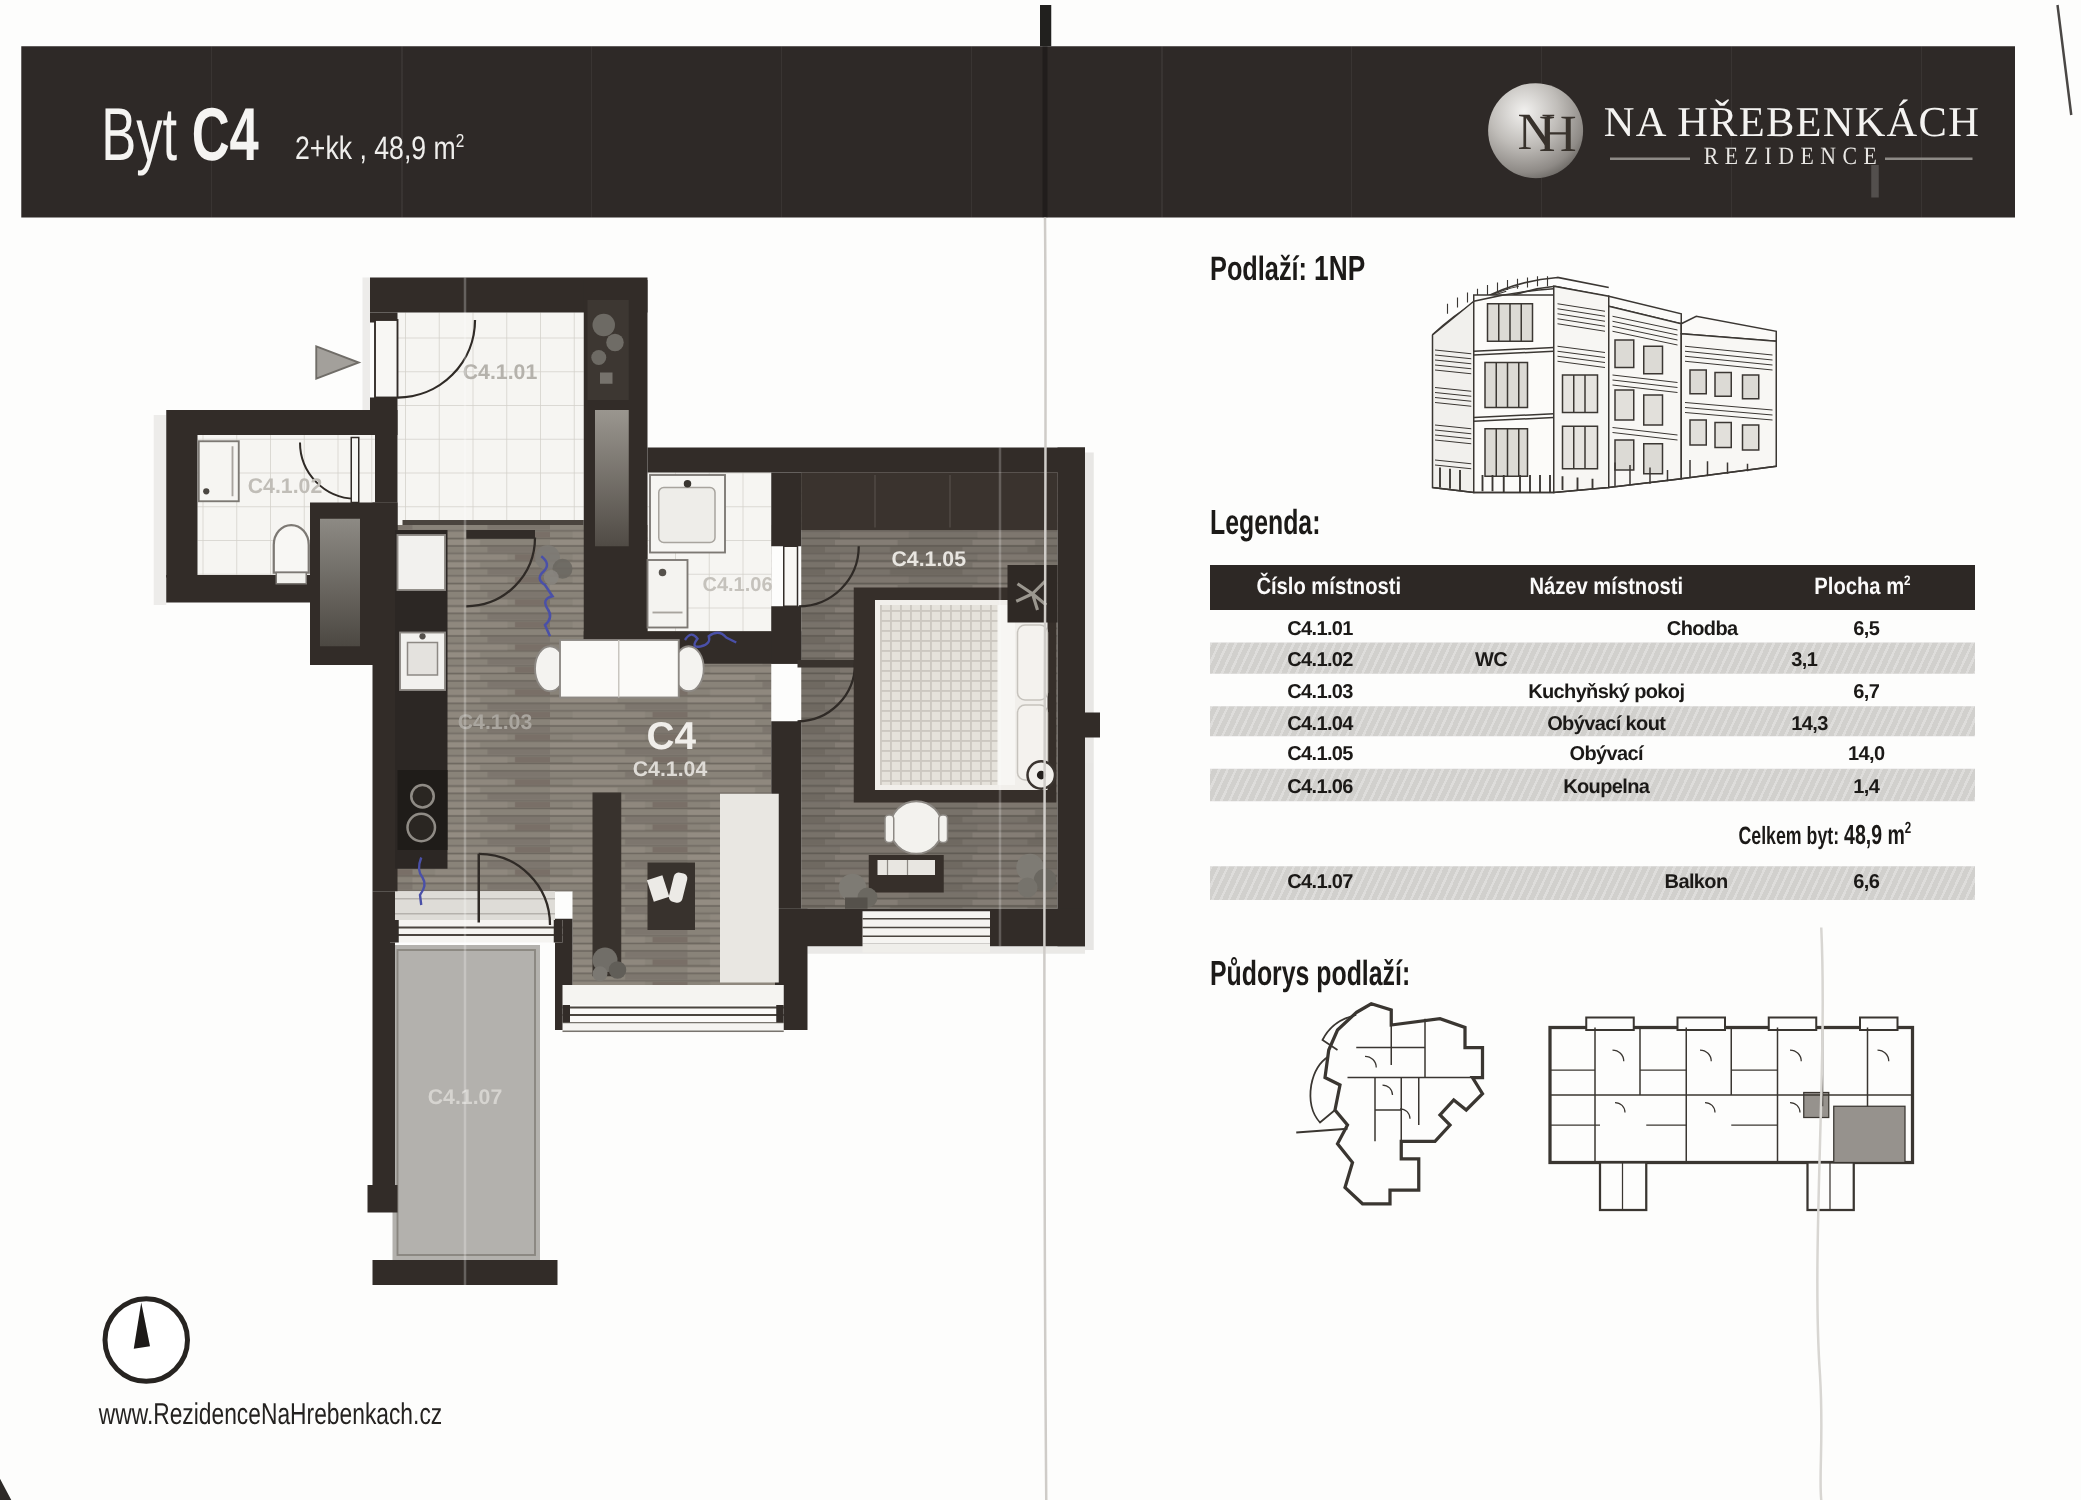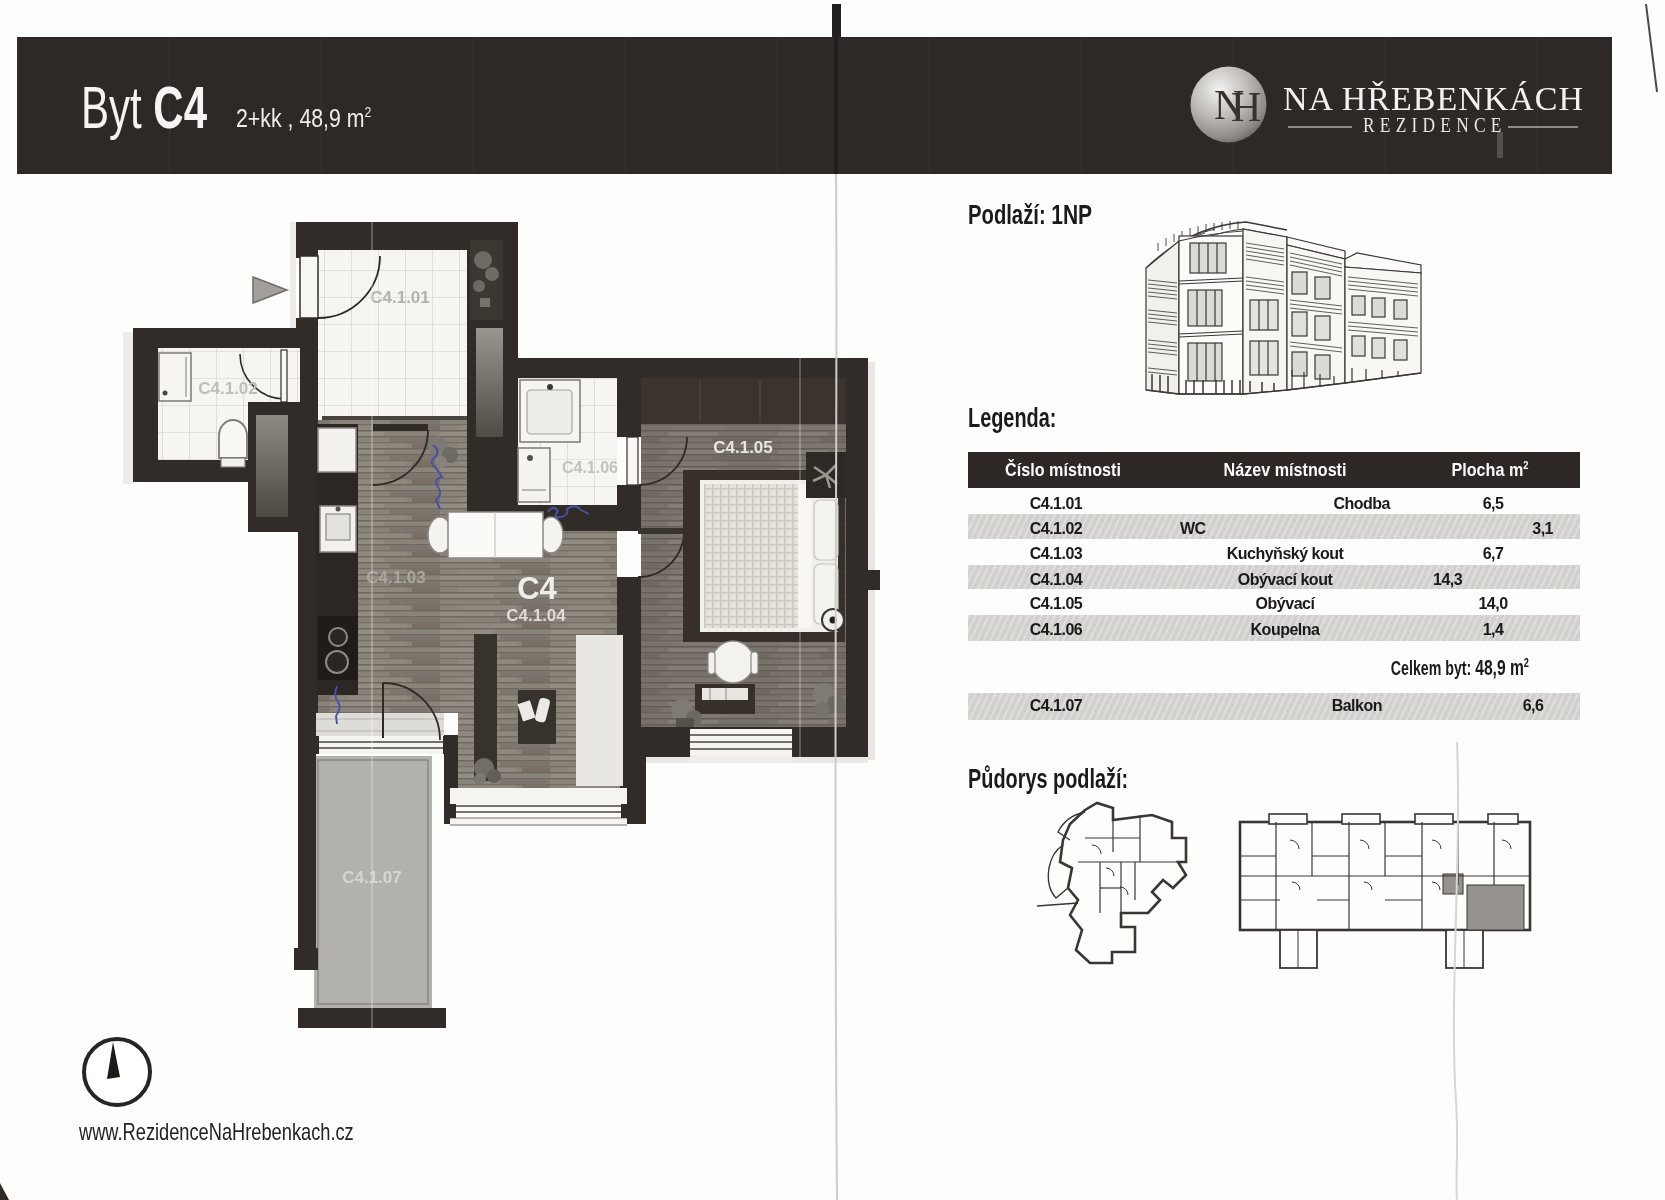--- a/index.html
+++ b/index.html
@@ -55,25 +55,25 @@
 
 <div class="abs" style="left:968px;top:495px;width:612px;font-size:16px;font-weight:bold;color:#1b1917;letter-spacing:-0.5px;">
   <div style="position:relative;height:25px;">
       <span style="position:absolute;left:28px;width:120px;text-align:center;">C4.1.01</span>
       <span style="position:absolute;left:212px;width:210px;text-align:right;">Chodba</span>
       <span style="position:absolute;left:465px;width:120px;text-align:center;">6,5</span>
     </div>
   <div style="position:relative;height:25px;">
       <span style="position:absolute;left:28px;width:120px;text-align:center;">C4.1.02</span>
       <span style="position:absolute;left:212px;width:210px;text-align:left;">WC</span>
-      <span style="position:absolute;left:465px;width:120px;text-align:right;">3,1</span>
+      <span style="position:absolute;left:465px;width:120px;text-align:left;">3,1</span>
     </div>
   <div style="position:relative;height:26px;">
       <span style="position:absolute;left:28px;width:120px;text-align:center;">C4.1.03</span>
-      <span style="position:absolute;left:212px;width:210px;text-align:center;">Kuchyňský kout</span>
+      <span style="position:absolute;left:212px;width:210px;text-align:center;">Kuchyňský pokoj</span>
       <span style="position:absolute;left:465px;width:120px;text-align:center;">6,7</span>
     </div>
   <div style="position:relative;height:24px;">
       <span style="position:absolute;left:28px;width:120px;text-align:center;">C4.1.04</span>
       <span style="position:absolute;left:212px;width:210px;text-align:center;">Obývací kout</span>
       <span style="position:absolute;left:465px;width:120px;text-align:left;">14,3</span>
     </div>
   <div style="position:relative;height:26px;">
       <span style="position:absolute;left:28px;width:120px;text-align:center;">C4.1.05</span>
       <span style="position:absolute;left:212px;width:210px;text-align:center;">Obývací</span>
@@ -85,21 +85,21 @@
       <span style="position:absolute;left:465px;width:120px;text-align:center;">1,4</span>
     </div>
 </div>
 
 <div class="abs" style="left:1200px;top:655px;width:329px;text-align:right;font-size:20px;font-weight:bold;color:#1b1917;transform:scaleX(0.71);transform-origin:100% 0;white-space:nowrap;">Celkem byt: <span style="font-size:22px;">48,9 m<sup style="font-size:13px;">2</sup></span></div>
 
 <div class="abs" style="left:968px;top:694px;width:612px;font-size:16px;font-weight:bold;color:#1b1917;letter-spacing:-0.5px;">
   <div style="position:relative;height:26px;">
       <span style="position:absolute;left:28px;width:120px;text-align:center;top:3px;">C4.1.07</span>
       <span style="position:absolute;left:204px;width:210px;text-align:right;top:3px;">Balkon</span>
-      <span style="position:absolute;left:465px;width:120px;text-align:center;top:3px;padding-left:40px;">6,6</span>
+      <span style="position:absolute;left:465px;width:120px;text-align:center;top:3px;">6,6</span>
     </div>
 </div>
 
 <div class="abs" style="left:968px;top:763px;font-size:28px;font-weight:bold;color:#1c1a18;transform:scaleX(0.71);transform-origin:0 0;white-space:nowrap;">Půdorys podlaží:</div>
 
 <div class="abs" style="left:79px;top:1118px;font-size:24px;color:#242220;transform:scaleX(0.76);transform-origin:0 0;white-space:nowrap;">www.RezidenceNaHrebenkach.cz</div>
 
 <svg class="abs" style="left:0;top:0;" width="1665" height="1200" viewBox="0 0 1665 1200">
 <defs>
   <pattern id="wood" width="110" height="18" patternUnits="userSpaceOnUse">

